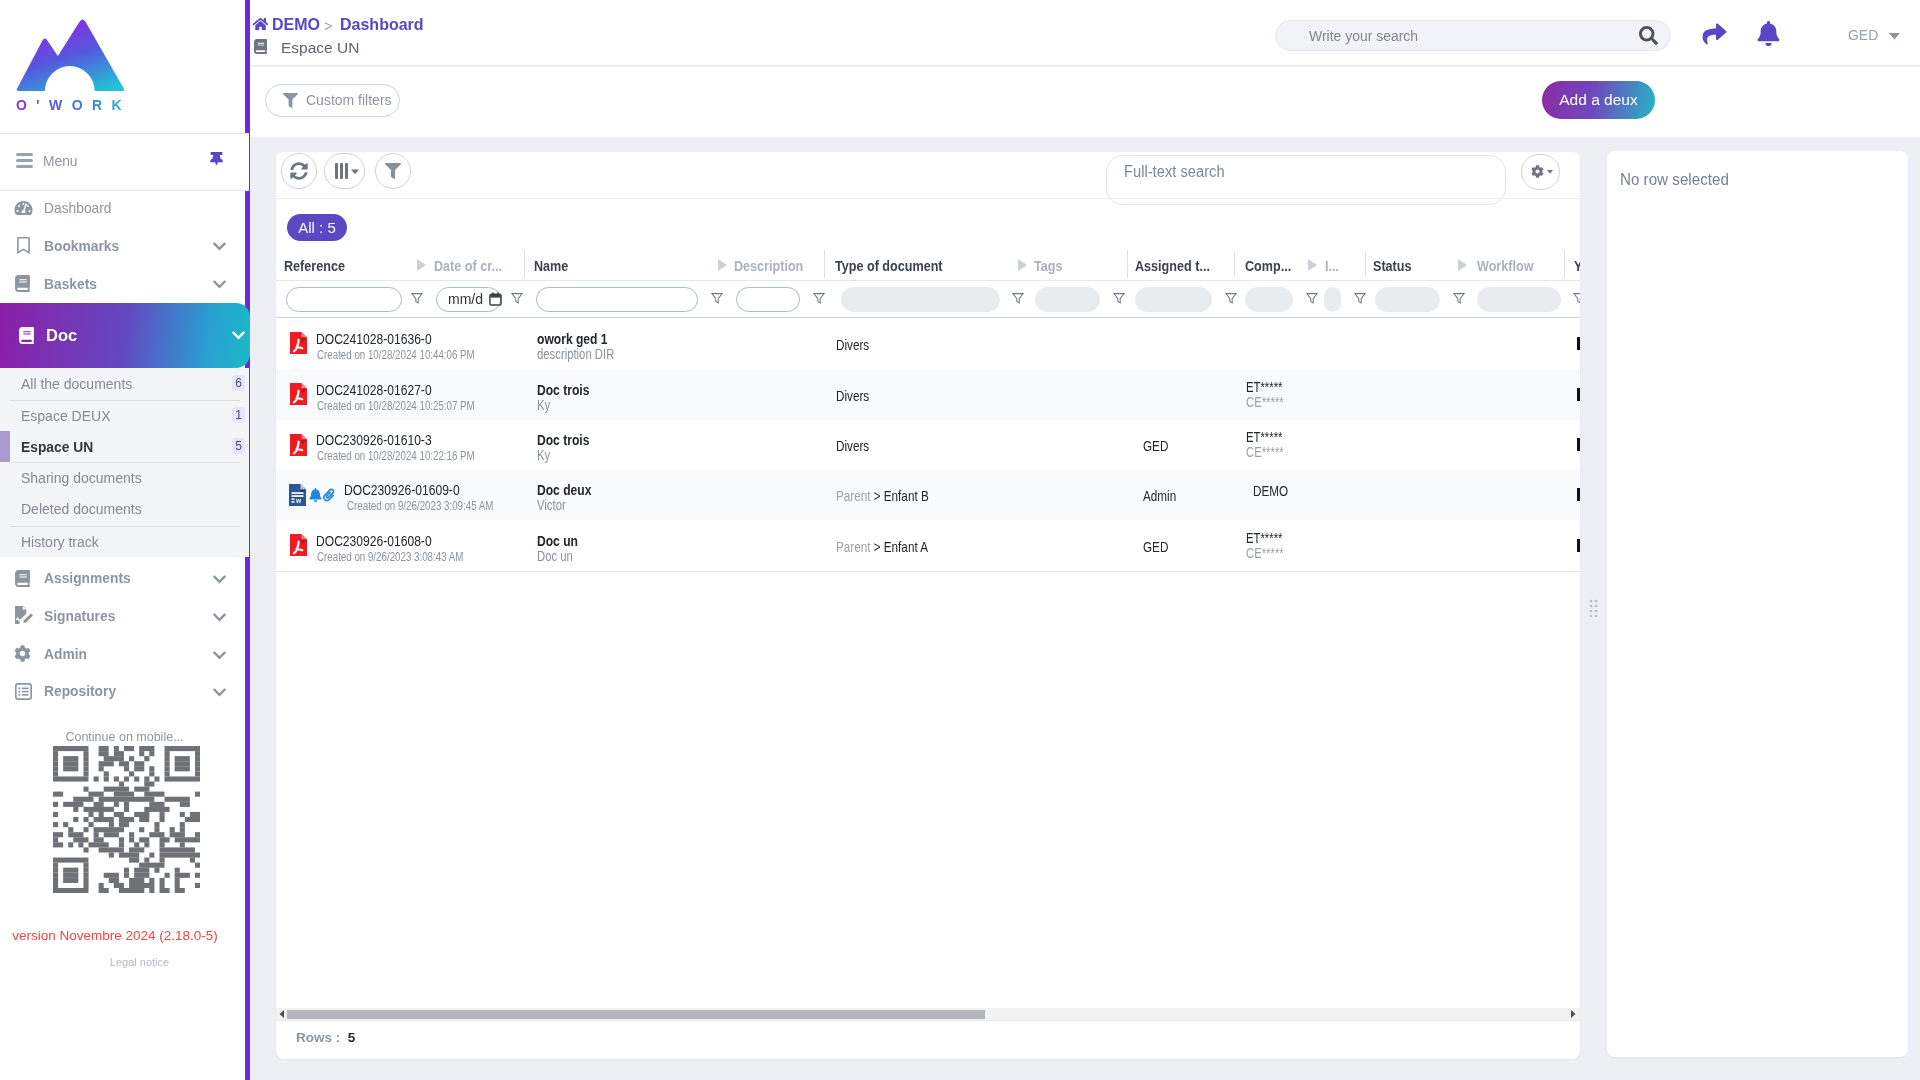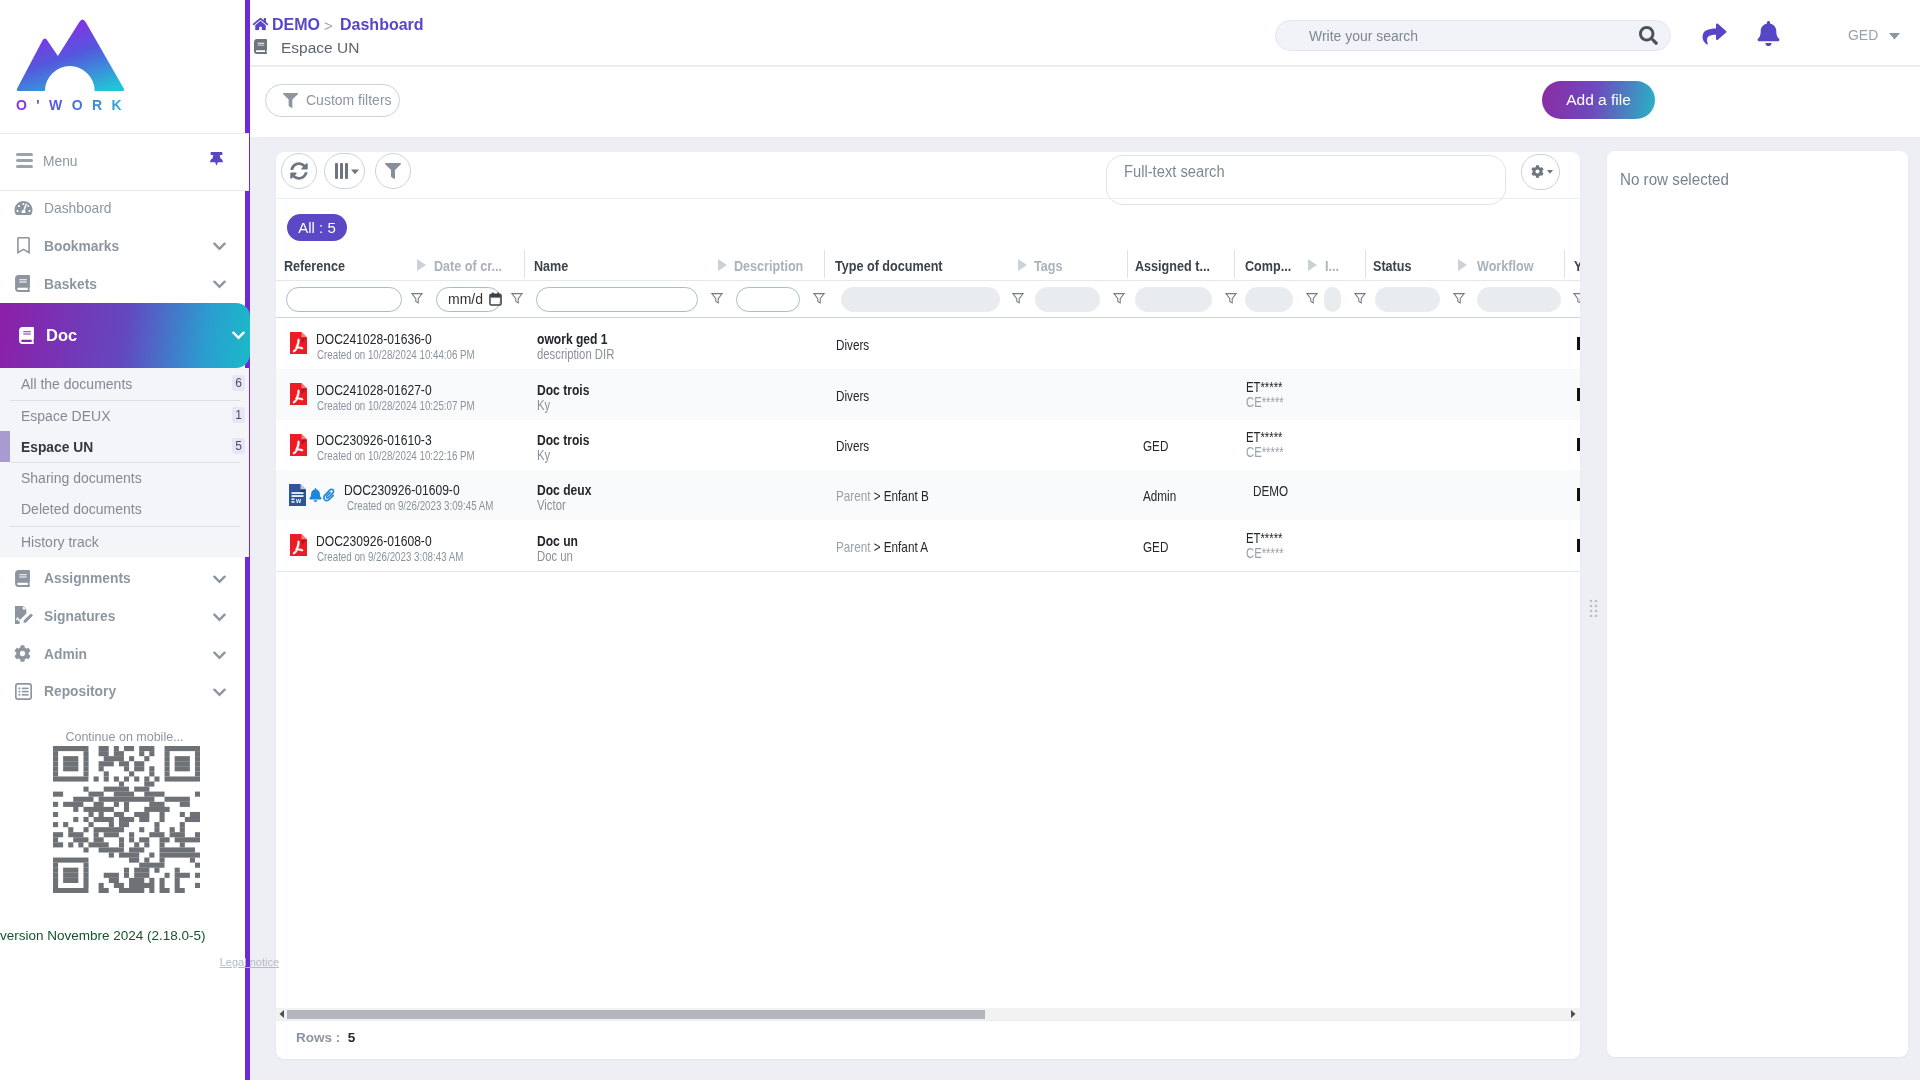--- a/index.html
+++ b/index.html
@@ -12,22 +12,22 @@
 #menutext { left:43px; top:152px; font-size:15px; color:#8d96a0; transform:scaleX(0.92); transform-origin:0 50%; }
 .navitem { left:0; width:249px; height:38px; }
 .navtext { left:44px; font-size:15px; color:#8d96a0; font-weight:bold; transform:scaleX(0.92); transform-origin:0 50%; }
 #docblock { left:0; top:303px; width:250px; height:65px; background:linear-gradient(97deg,#8c1fa8 0%,#6348c0 50%,#2a9ed0 82%,#1abac8 100%); border-radius:0 14px 14px 0; color:#fff; }
 #sublist { left:0; top:368px; width:249px; height:189px; background:#f4f5f8; }
 .subitem { left:0; width:249px; height:31px; font-size:14px; color:#838a94; }
 .subsep { left:10px; width:230px; height:0; border-top:1px solid #dcdfe4; }
 .badge { right:4px; width:13px; height:16px; background:#e9e4f6; border-radius:3px; color:#4a505a; font-size:12px; text-align:center; line-height:16px; }
 #qr { left:53px; top:746px; }
 #continuemob { left:0; top:730px; width:249px; text-align:center; font-size:12.5px; color:#8d96a0; }
-#versiontext { left:0; top:928px; width:230px; text-align:left; font-size:13.5px; color:#14532d; }
-#legal { left:0; top:956px; width:279px; text-align:right; font-size:11px; color:#b4bbc3;text-decoration:underline; }
+#versiontext { left:0; top:928px; width:230px; text-align:center; font-size:13.5px; color:#ef4444; }
+#legal { left:0; top:956px; width:279px; text-align:center; font-size:11px; color:#b4bbc3; }
 
 #topbar { left:250px; top:0; width:1670px; height:66px; background:#fff; border-bottom:1px solid #e7eaef; }
 #toolbar { left:250px; top:67px; width:1670px; height:70px; background:#fff; }
 #searchpill { left:1275px; top:20px; width:396px; height:31px; background:#f1f3f8; border:1px solid #e2e6ed; border-radius:16px; }
 #searchpill span { position:absolute; left:33px; top:6px; font-size:15.5px; color:#7e8894; transform:scaleX(0.9); transform-origin:0 50%; }
 #gedtext { left:1848px; top:26px; font-size:15.5px; color:#99a1ab; transform:scaleX(0.9); transform-origin:0 50%; }
 #custbtn { left:15px; top:17px; width:135px; height:33px; border:1px solid #ccd2d9; border-radius:17px; background:#fff; color:#8d959f; font-size:14px; }
 .gradbtn { top:14px; height:38px; border-radius:19px; background:linear-gradient(100deg,#8c2ba4 0%,#6f48bd 45%,#27b4c6 100%); color:#fff; font-size:15.5px; text-align:center; line-height:38px; }
 
 #card { left:276px; top:152px; width:1304px; height:907px; background:#fff; border-radius:8px; box-shadow:0 1px 2px rgba(40,50,60,.06); overflow:hidden; }
@@ -62,21 +62,21 @@
 #norow { left:13px; top:19px; font-size:16.5px; color:#78828e; transform:scaleX(0.92); transform-origin:0 50%; }
 </style>
 </head>
 <body>
 
 <div id="topbar" class="abs"></div>
 <div id="toolbar" class="abs">
   <div id="custbtn" class="abs">
       <span style="position:absolute;left:40px;top:7px;white-space:nowrap;">Custom filters</span>
     </div>
-  <div class="gradbtn abs" style="left:1292px;width:113px;">Add a file</div>
+  <div class="gradbtn abs" style="left:1292px;width:113px;">Add a deux</div>
 </div>
 
 <div class="abs" style="left:252px;top:14px;height:40px;">
   <span class="abs" style="left:20px;top:2px;font-size:16px;font-weight:bold;color:#5746c5;">DEMO</span>
   <span class="abs" style="left:72px;top:3px;font-size:15px;color:#9aa2ab;">&gt;</span>
   <span class="abs" style="left:88px;top:2px;font-size:16px;font-weight:bold;color:#5746c5;">Dashboard</span>
 </div>
 <div class="abs" style="left:252px;top:38px;">
   <span class="abs" style="left:29px;top:1px;font-size:15.5px;color:#5d646e;white-space:nowrap;">Espace UN</span>
 </div>

